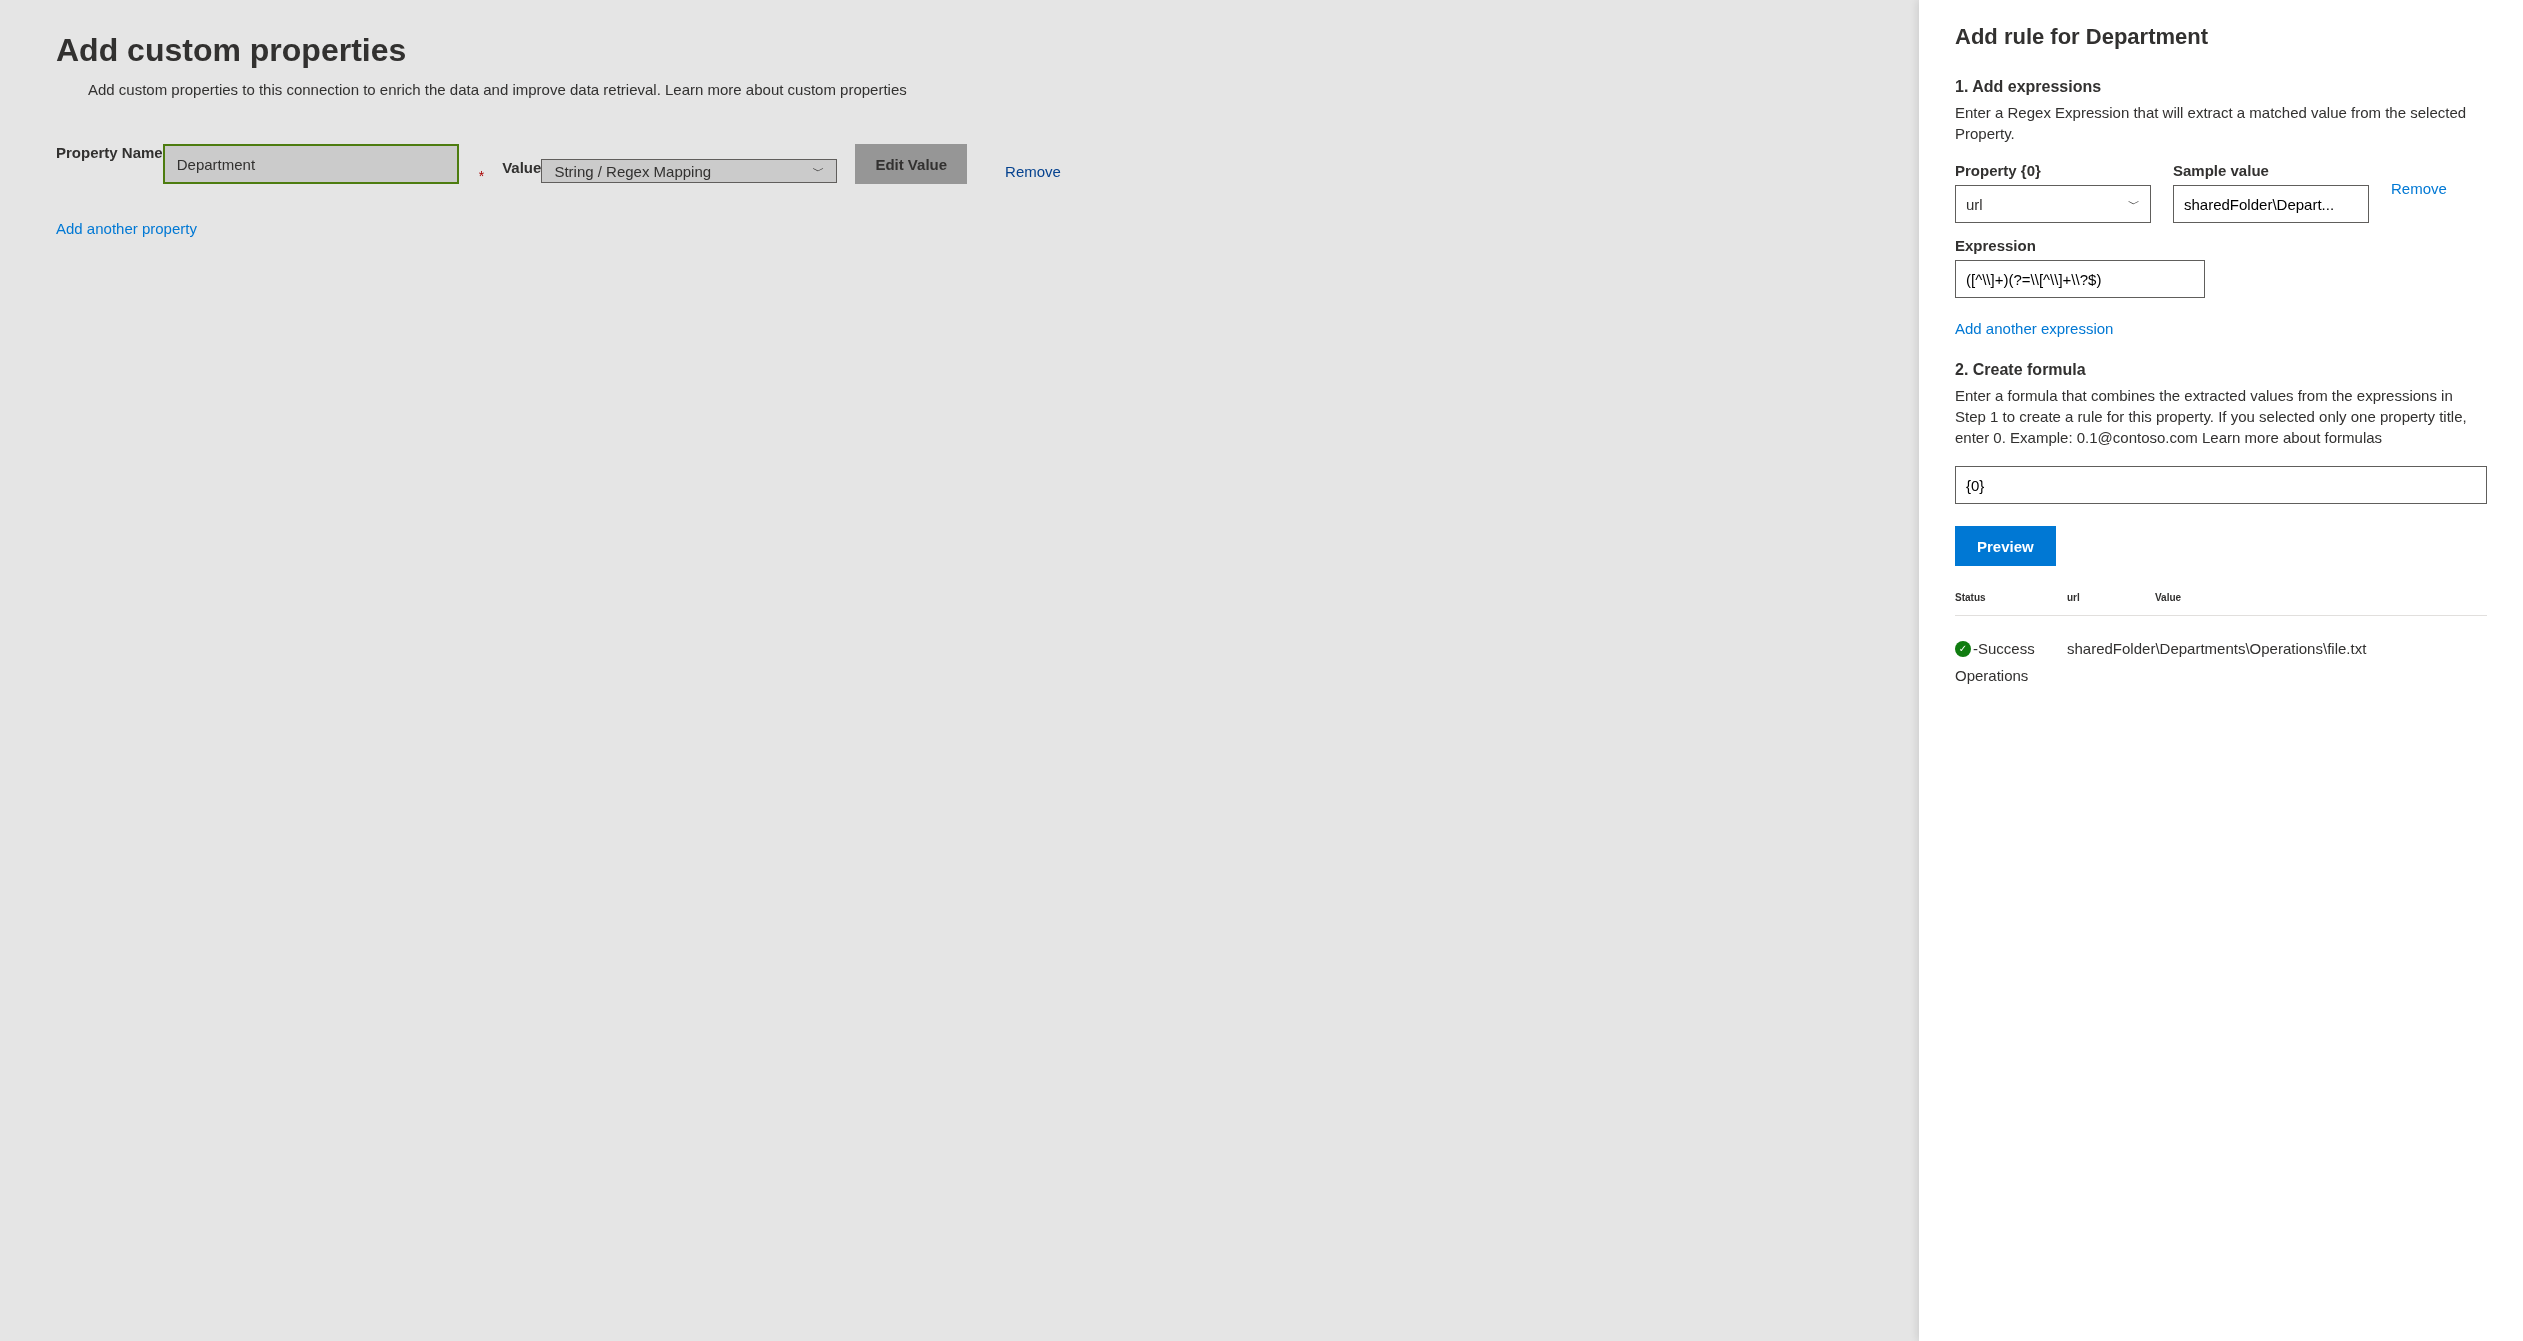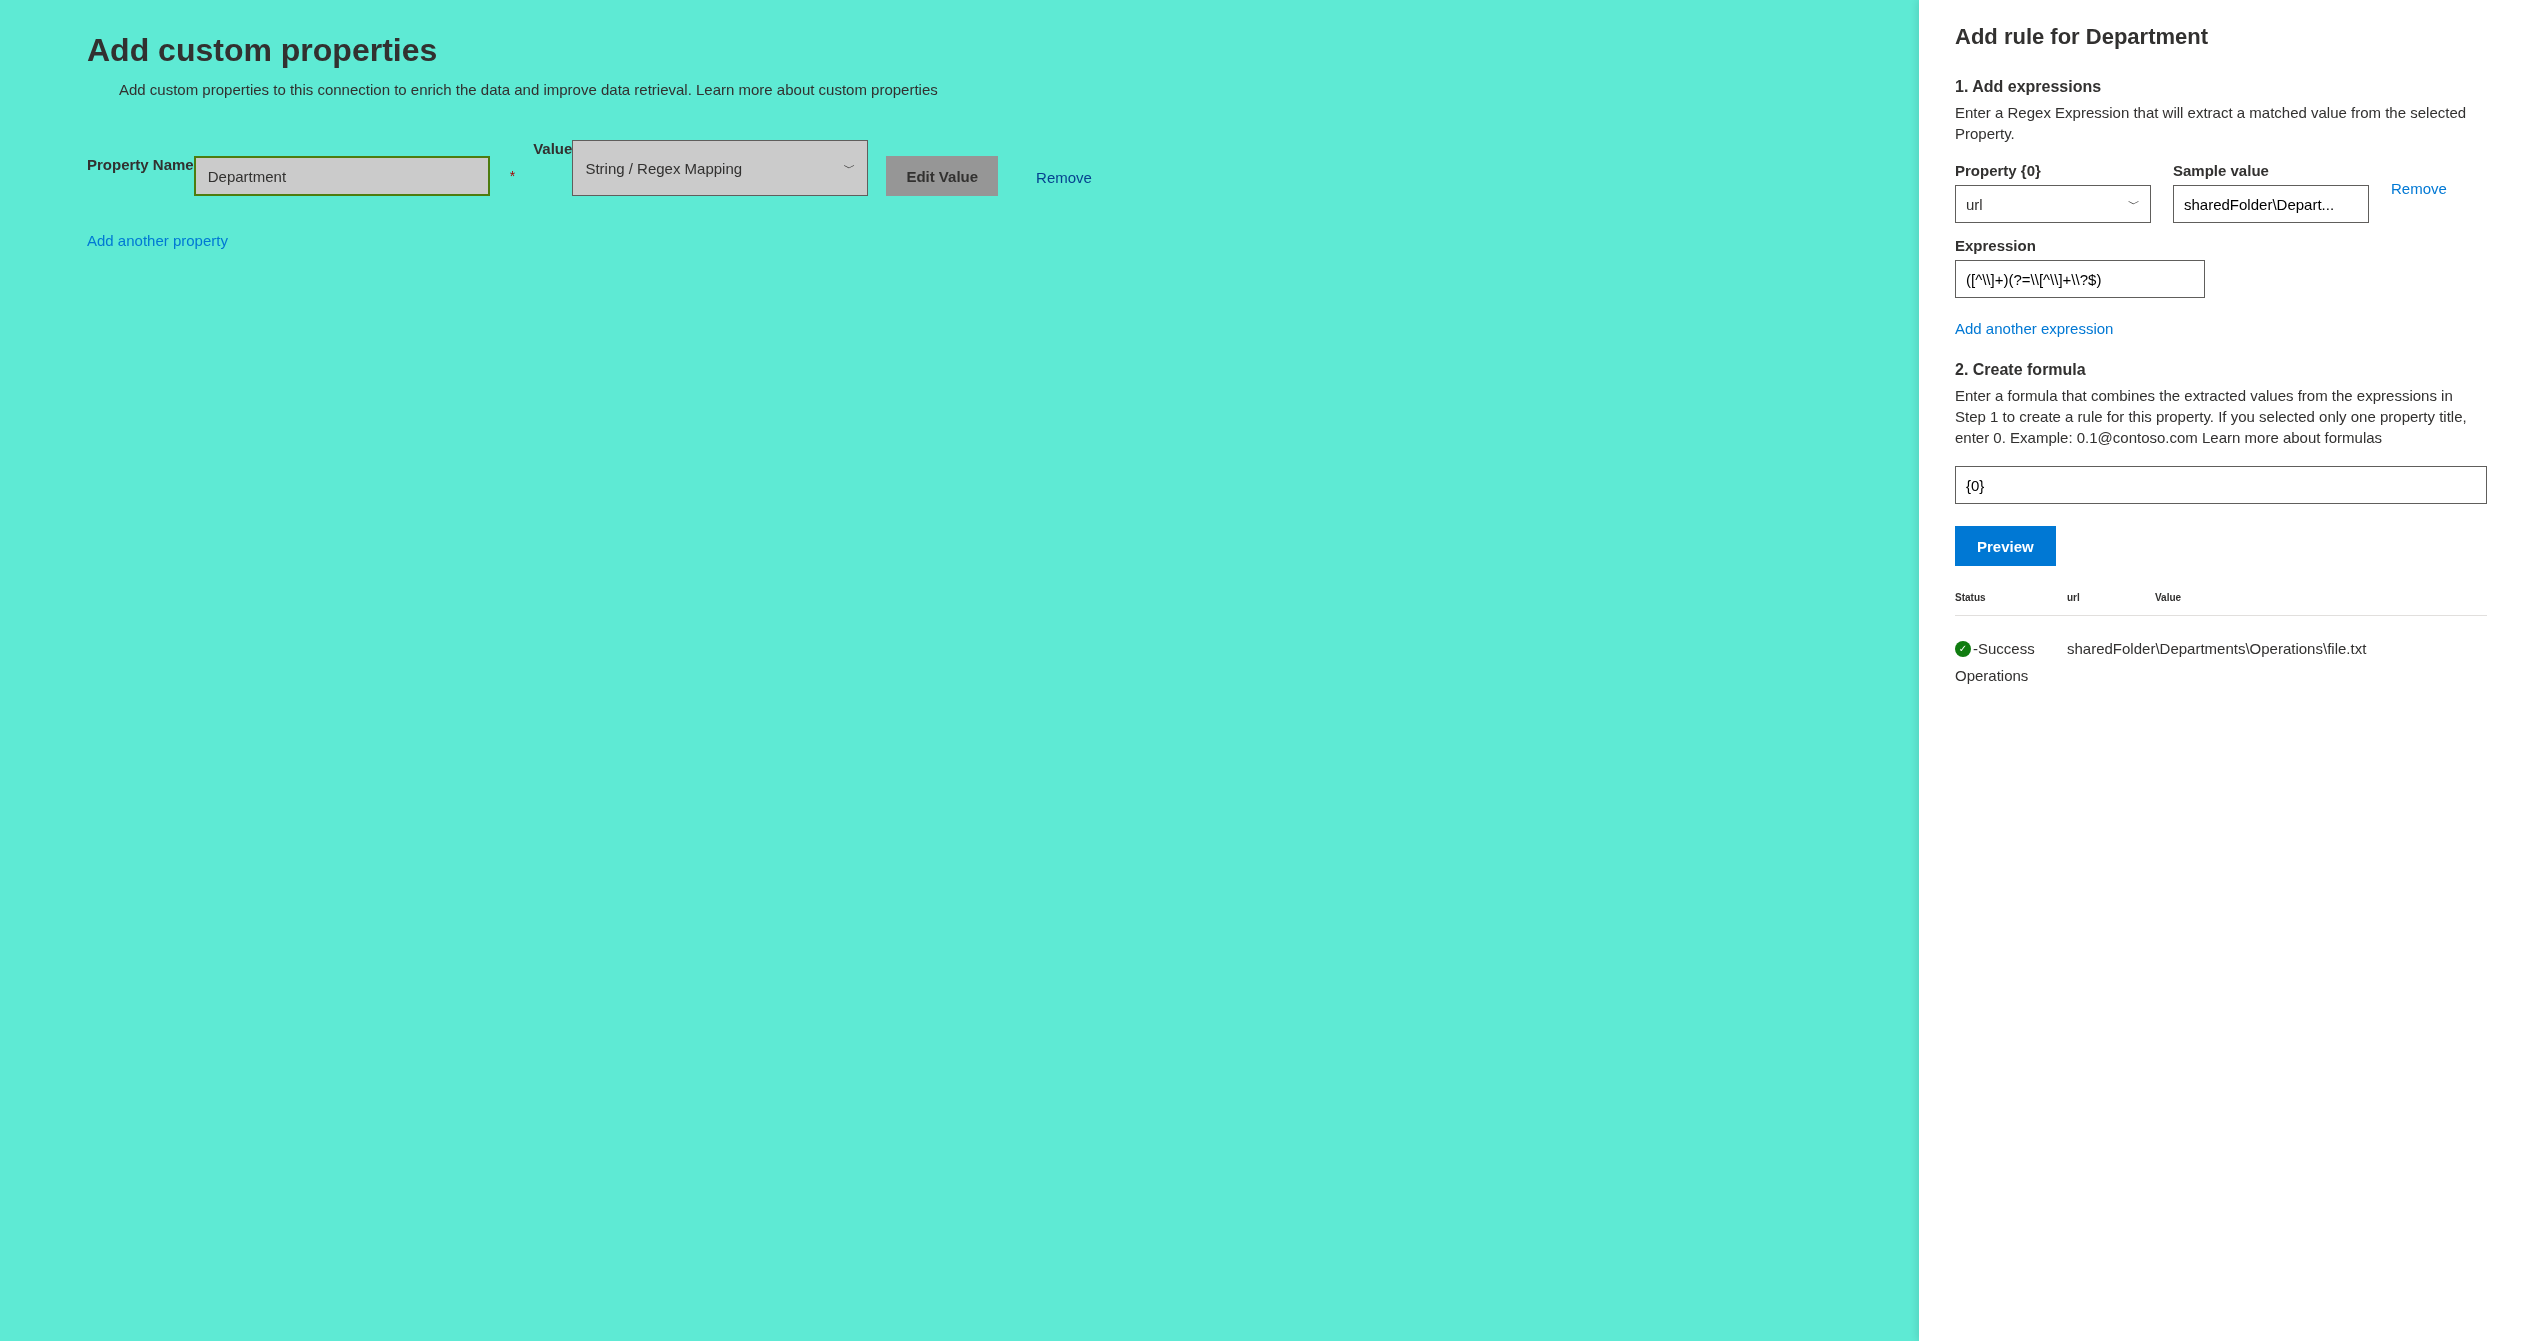--- a/index.html
+++ b/index.html
@@ -18,22 +18,22 @@
       position: relative;
       width: 100%;
       height: 100vh;
     }
     .backdrop {
       position: absolute;
       top: 0;
       left: 0;
       right: 0;
       bottom: 0;
-      background: #5eead4;
-      padding: 32px 87px;
+      background: #e5e5e5;
+      padding: 32px 56px;
     }
     .backdrop-content {
       color: #323130;
     }
     .main-title {
       font-size: 32px;
       font-weight: 600;
       margin-bottom: 12px;
     }
     .main-desc {
@@ -77,21 +77,21 @@
     .required-mark {
       color: #a80000;
       font-size: 14px;
       margin-left: 2px;
       align-self: flex-start;
       margin-top: 28px;
     }
     .dropdown {
       position: relative;
       width: 296px;
-      height: 56px;
+      height: 24px;
       border: 1px solid #605e5c;
       background: #cbcbcb;
       display: flex;
       align-items: center;
       padding: 0 12px;
       font-size: 15px;
       justify-content: space-between;
     }
     .chevron {
       font-size: 12px;

